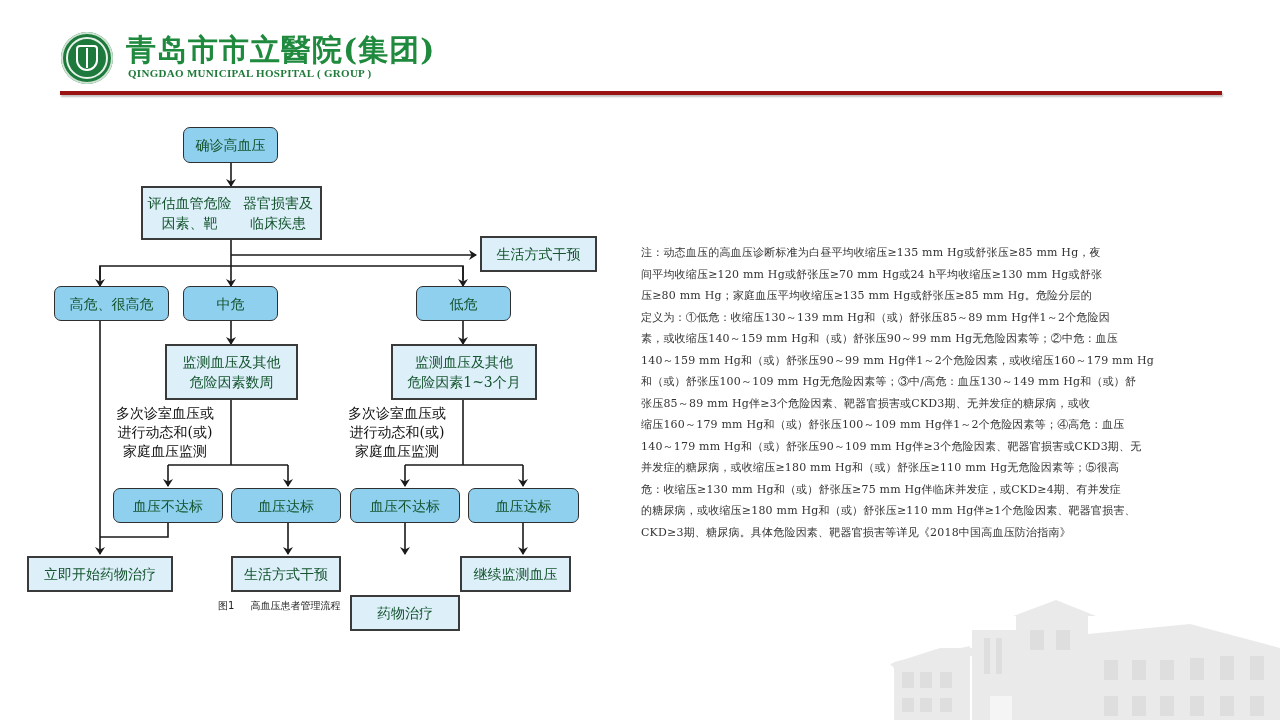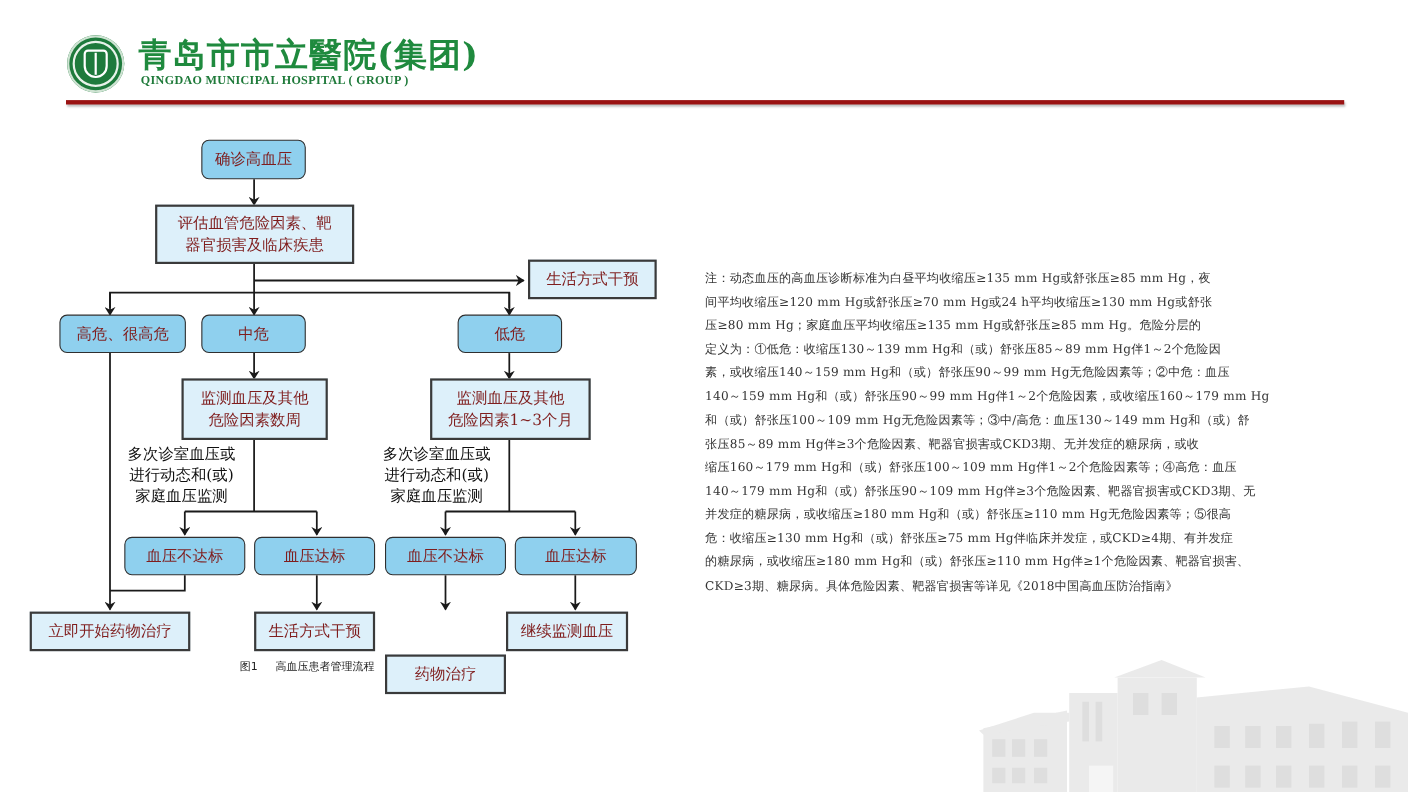--- a/index.html
+++ b/index.html
@@ -40,21 +40,21 @@
     position: absolute; left: 60px; top: 91px; width: 1162px; height: 4px;
     background: #9a1212; box-shadow: 1px 2px 2px rgba(0,0,0,0.25);
   }
 
   
   .flow { position: absolute; left: 0; top: 0; width: 640px; height: 720px; }
   .flow svg.lines { position: absolute; left: 0; top: 0; }
   .node {
     position: absolute; box-sizing: border-box;
     display: flex; align-items: center; justify-content: center; text-align: center;
-    font-family: "DejaVu Serif", serif; font-size: 14px; line-height: 20px; color: #7f1d1d;
+    font-family: "DejaVu Serif", serif; font-size: 14px; line-height: 20px; color: #14532d;
     border: 1.5px solid #333;
   }
   .node.rounded { background: #8fd0ee; border-radius: 7px; border-color: #2f2f2f; }
   .node.rect { background: #ddf0fa; border-radius: 0; border-width: 2px; border-color: #3a3a3a; }
   .flow-label {
     position: absolute; text-align: center;
     font-family: "DejaVu Serif", serif; font-size: 14px; line-height: 19px; color: #111;
     white-space: nowrap;
   }
   .caption {
@@ -130,21 +130,21 @@
       <line x1="405" y1="523" x2="405" y2="554" marker-end="url(#ah)"></line>
 
       <line x1="523" y1="523" x2="523" y2="554" marker-end="url(#ah)"></line>
     </g>
   </svg>
 
   <div class="node rounded" style="left:183px;top:127px;width:95px;height:36px;">
     <span>确诊高血压</span>
   </div>
 
-  <div class="node rect" style="left:141px;top:186px;width:181px;height:54px;flex-direction:column;">
+  <div class="node rect" style="left:141px;top:186px;width:181px;height:54px;flex-direction:row;">
     <span>评估血管危险因素、靶</span>
     <span>器官损害及临床疾患</span>
   </div>
 
   <div class="node rect" style="left:480px;top:236px;width:117px;height:36px;">
     <span>生活方式干预</span>
   </div>
 
   <div class="node rounded" style="left:43px;top:286px;width:115px;height:35px;margin-left:11px;">
     <span>高危、很高危</span>

